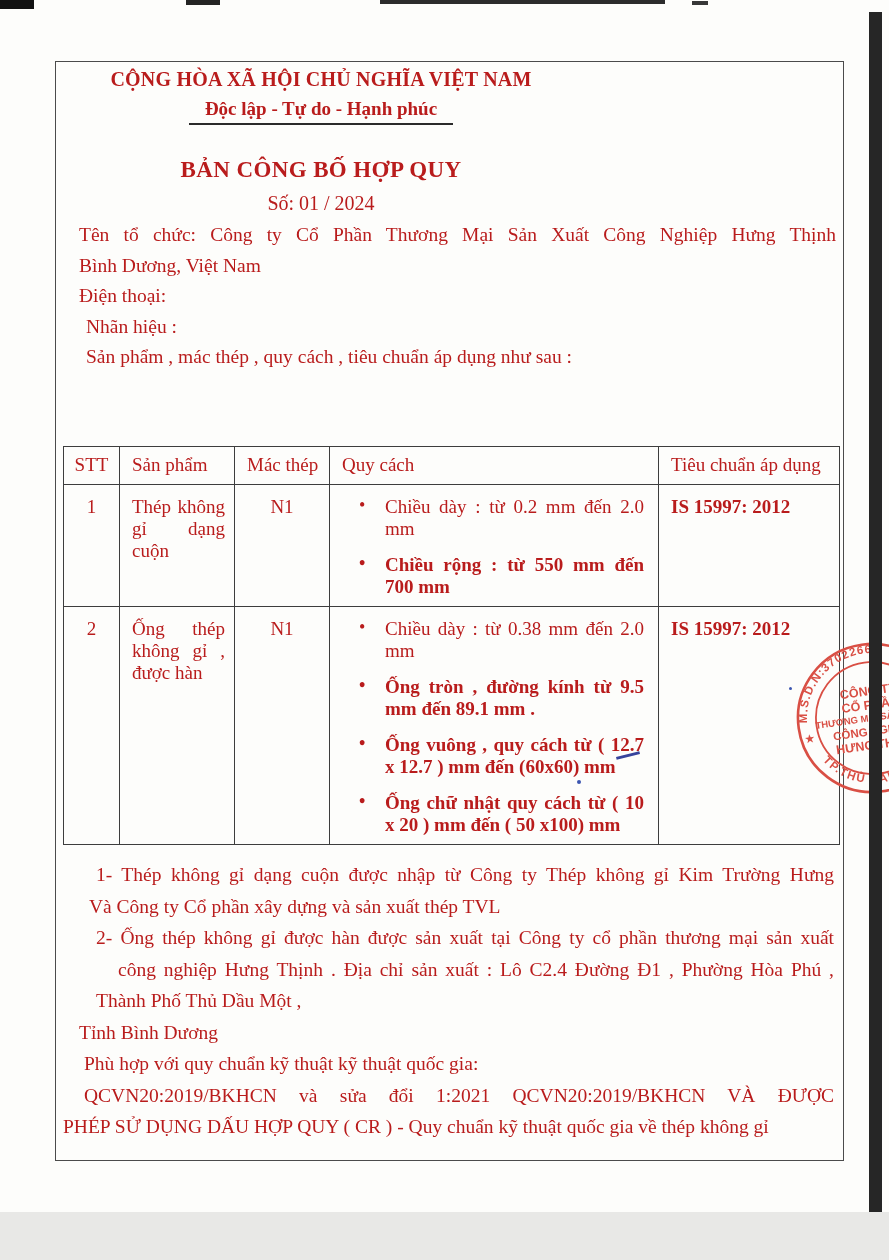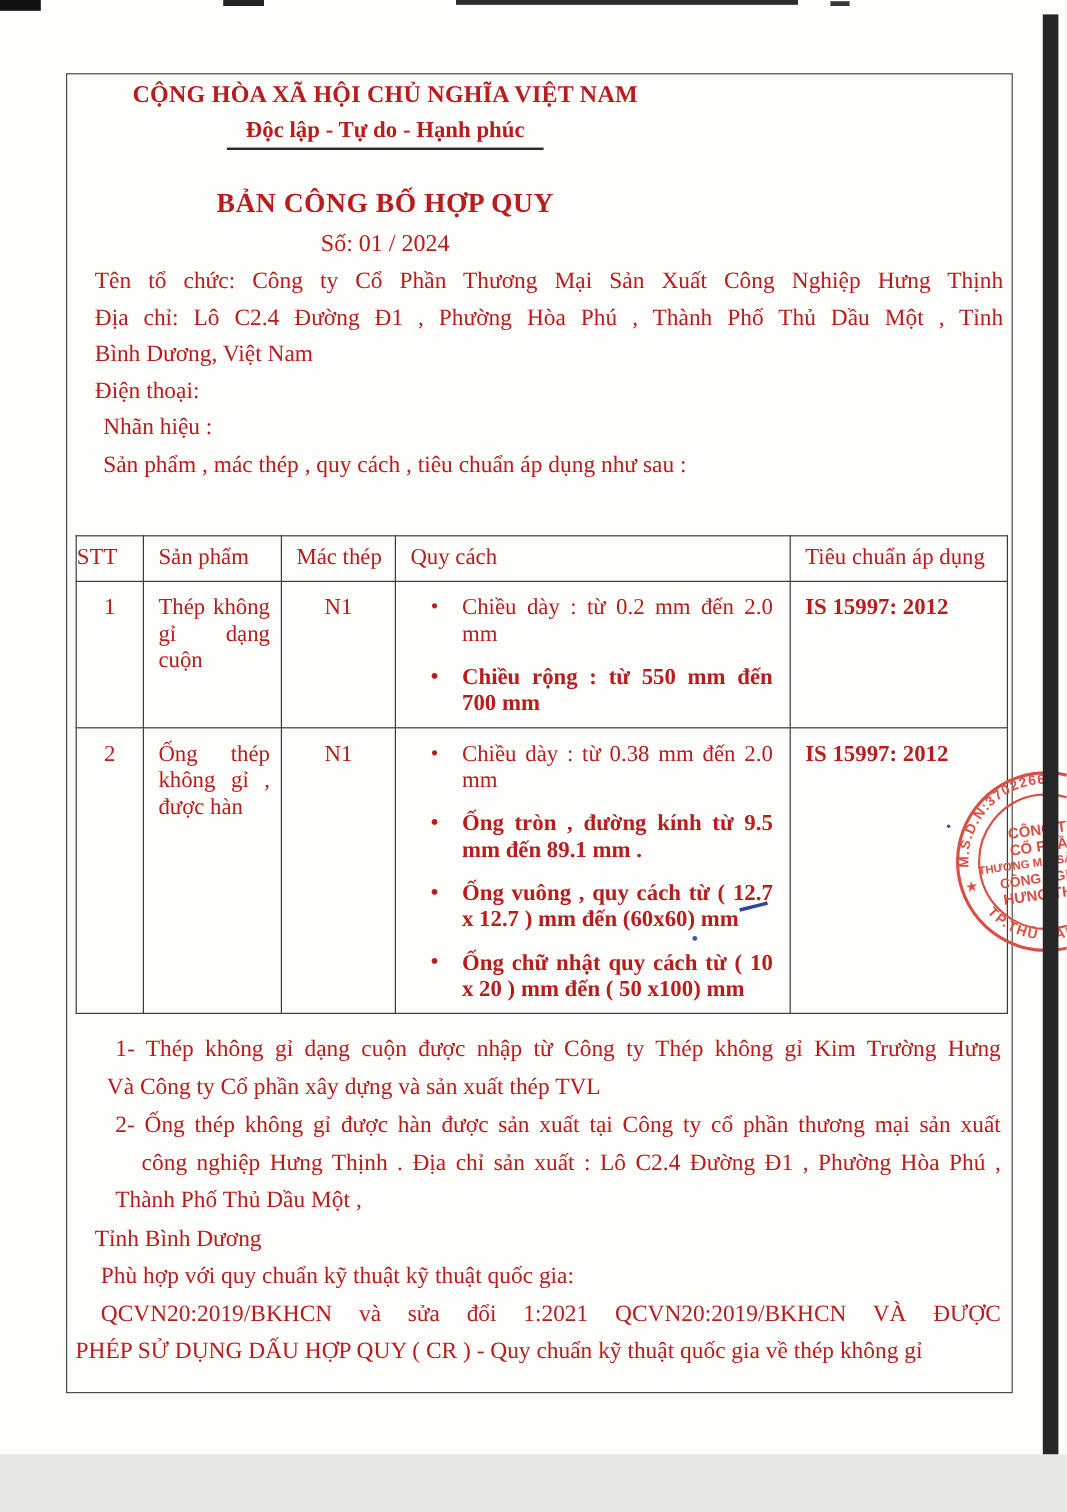--- a/index.html
+++ b/index.html
@@ -38,21 +38,21 @@
   .jline{white-space:normal;text-align:justify;text-align-last:justify;}
   .ind{padding-left:7px;}
   .bold{font-weight:bold;}
 
   table.spec{
     position:absolute;left:7px;top:384px;width:776px;
     border-collapse:collapse;table-layout:fixed;font-size:19px;
   }
   table.spec th,table.spec td{border:1.6px solid #3d3d3d;vertical-align:top;box-sizing:border-box;}
   table.spec th{font-weight:normal;text-align:left;padding:7px 0 5px 12px;}
-  table.spec th.c{padding-left:0;}
+  table.spec th.c{text-align:center;padding-left:0;}
   td.stt{text-align:center;padding-top:11px;}
   td.sp{padding:11px 9px 0 12px;text-align:justify;}
   td.mac{text-align:center;padding-top:11px;}
   td.qc{padding:11px 14px 8px 26px;}
   td.tc{padding:11px 4px 0 12px;font-weight:bold;}
   .qc ul{margin:0;padding:0;list-style:none;}
   .qc li{position:relative;padding-left:29px;text-align:justify;}
   .qc li + li{margin-top:14px;font-weight:bold;}
   .qc li::before{content:"•";position:absolute;left:3px;top:-1px;font-size:18px;}
 
@@ -87,21 +87,20 @@
 
     <div class="hdr">
       <div class="country">CỘNG HÒA XÃ HỘI CHỦ NGHĨA VIỆT NAM</div>
       <div class="motto"><span>Độc lập - Tự do - Hạnh phúc</span></div>
       <div class="title">BẢN CÔNG BỐ HỢP QUY</div>
       <div class="number">Số: 01 / 2024</div>
     </div>
 
     <div class="info">
       <div class="jline">Tên tổ chức: Công ty Cổ Phần Thương Mại Sản Xuất Công Nghiệp Hưng Thịnh</div>
-      <div class="jline">Địa chỉ: Lô C2.4 Đường Đ1 , Phường Hòa Phú , Thành Phố Thủ Dầu Một , Tỉnh</div>
       <div class="line">Bình Dương, Việt Nam</div>
       <div class="line">Điện thoại:</div>
       <div class="line ind">Nhãn hiệu :</div>
       <div class="line ind">Sản phẩm , mác thép , quy cách , tiêu chuẩn áp dụng như sau :</div>
     </div>
 
     <table class="spec">
       <colgroup>
           <col style="width:56px">
           <col style="width:115px">

